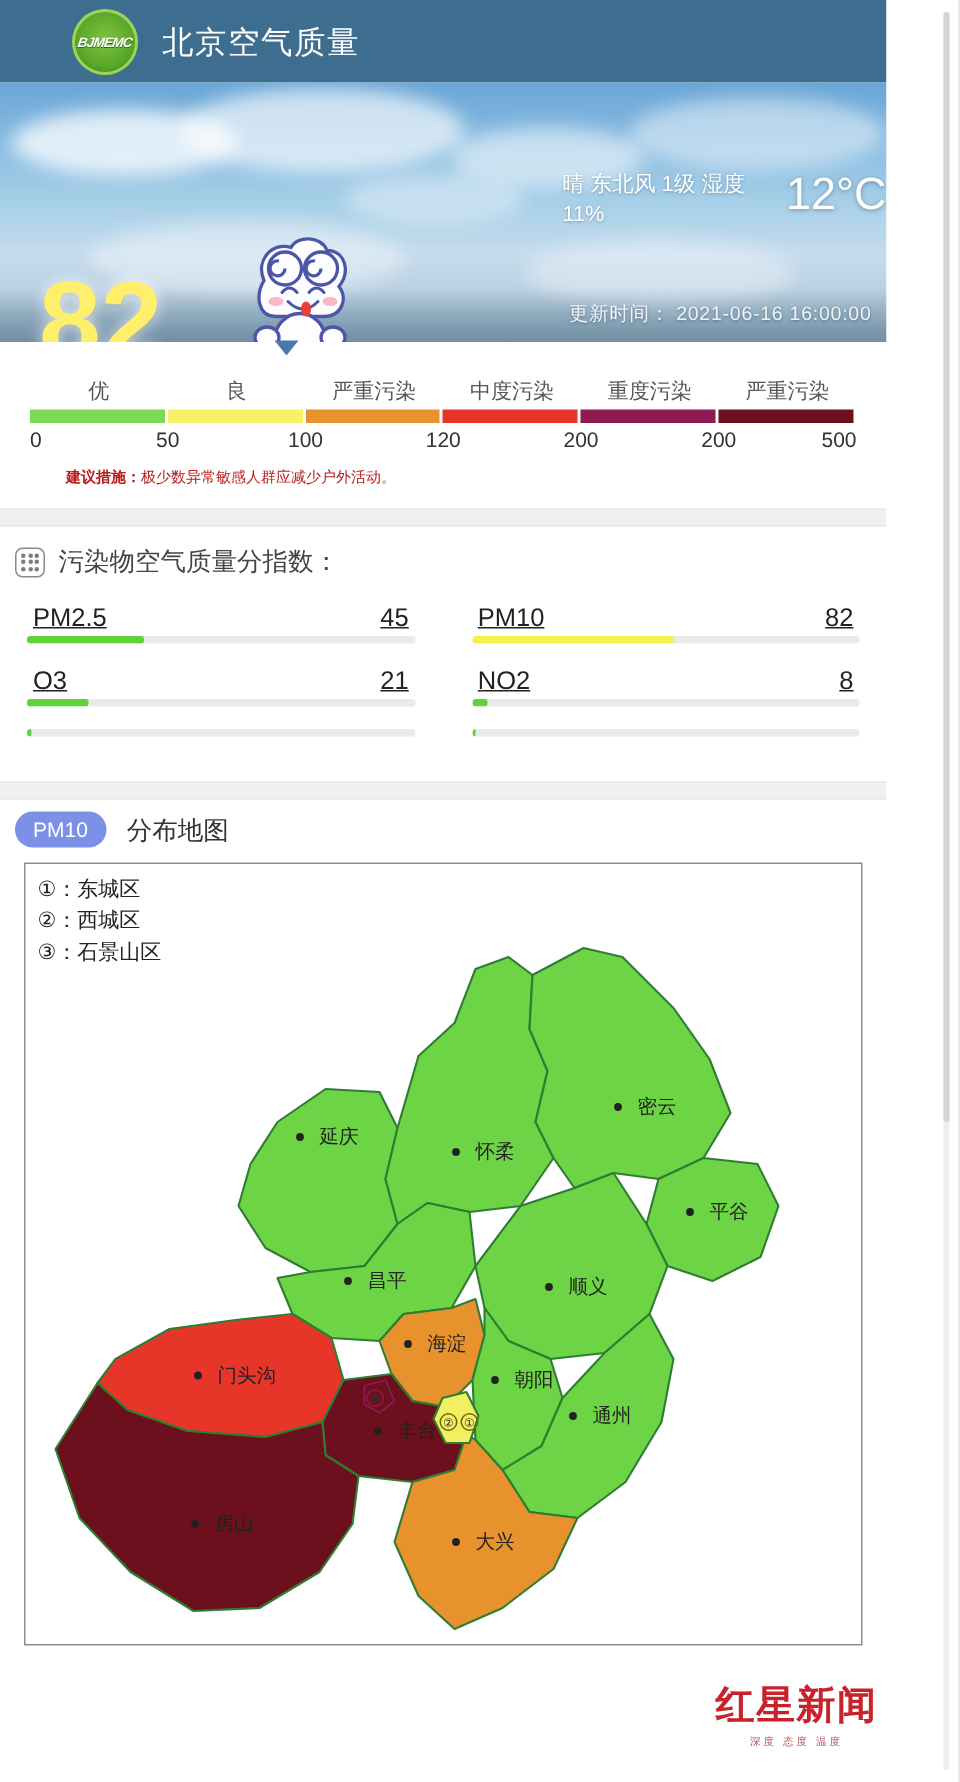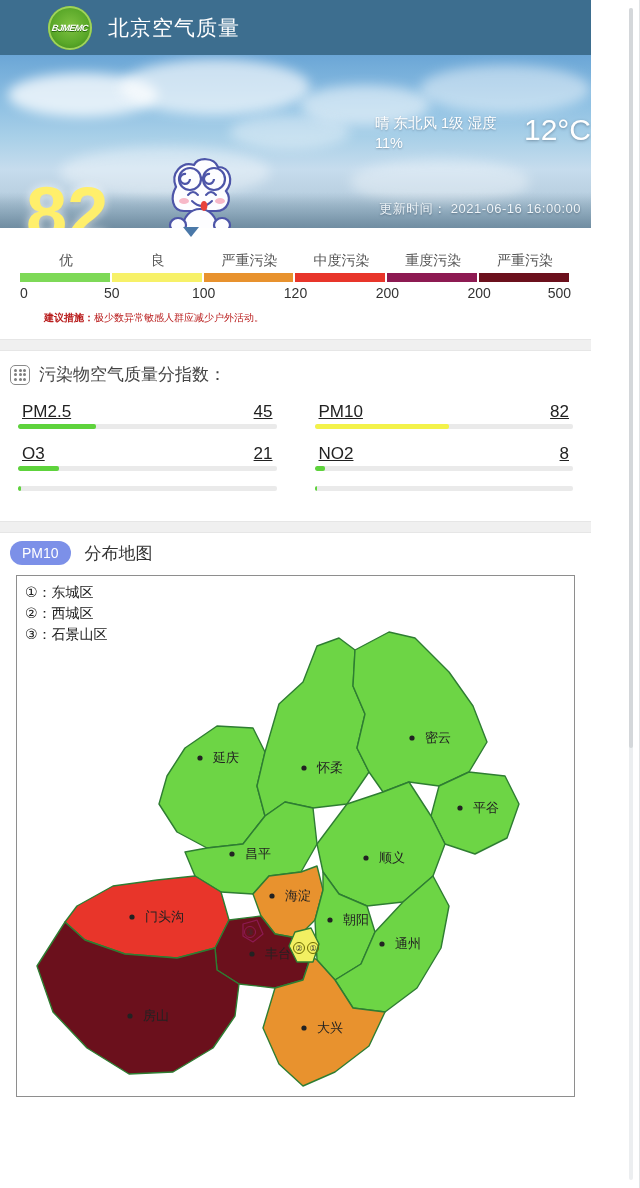--- a/index.html
+++ b/index.html
@@ -337,17 +337,21 @@
           <text x="233" y="359" text-anchor="middle">③</text>
           <circle cx="282" cy="372" r="5.5" fill="none" stroke="#6b6b00" stroke-width="1"></circle>
           <text x="282" y="375" text-anchor="middle">②</text>
           <circle cx="296" cy="372" r="5.5" fill="none" stroke="#6b6b00" stroke-width="1"></circle>
           <text x="296" y="375" text-anchor="middle">①</text>
         </g>
       </svg>
     </div>
   </div>
 
+  <div class="watermark">
+    <div class="wm-main">红星新闻</div>
+    <div class="wm-sub">深度 态度 温度</div>
+  </div>
 </div>
 
 <div class="edge-line"></div>
 <div class="scrollbar-track"></div>
 <div class="scrollbar-thumb"></div>
 
 </body></html>

